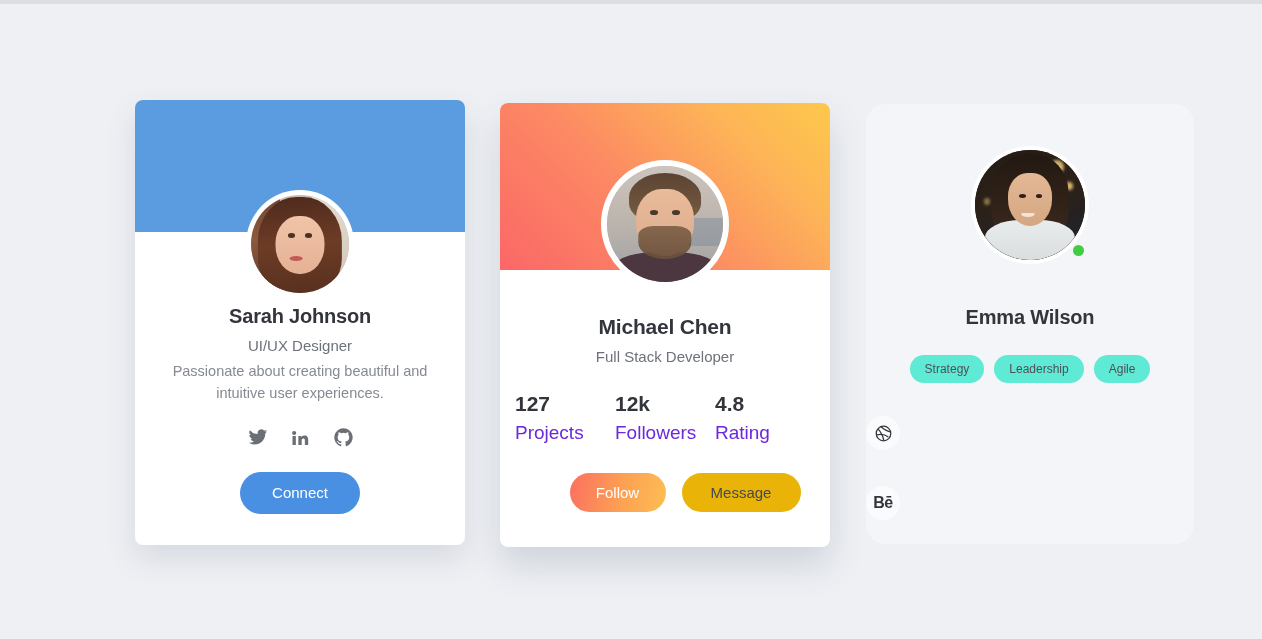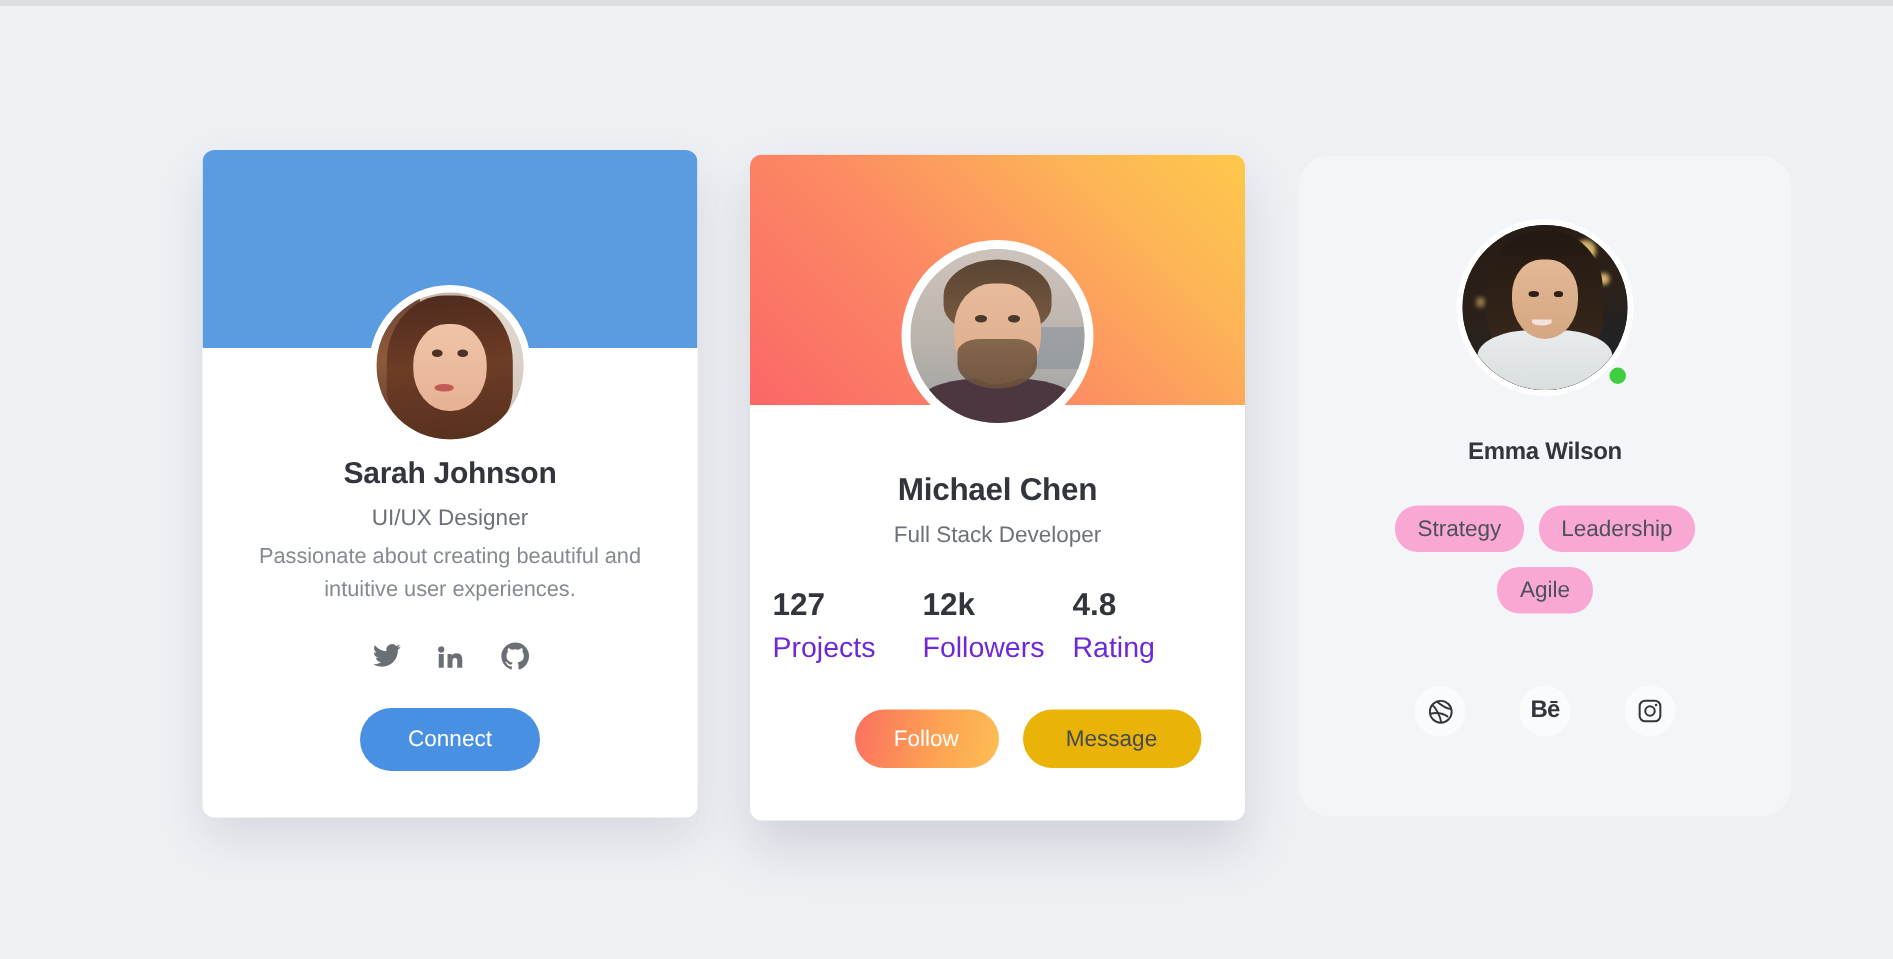--- a/index.html
+++ b/index.html
@@ -244,47 +244,48 @@
     position: absolute;
     right: 3px;
     bottom: 6px;
     width: 15px;
     height: 15px;
     border-radius: 50%;
     background: #3fce3f;
     border: 2.5px solid #f4f5f8;
   }
   .card-soft .person-name {
-    margin-top: 29px;
-    font-size: 16px;
+    margin-top: 42px;
+    font-size: 20px;
   }
   .card-soft .person-role { margin-top: 10px; }
 
   .tag-row {
     display: flex;
     flex-wrap: wrap;
     justify-content: center;
     gap: 10px;
     width: 248px;
     margin: 26px auto 0;
   }
   .tag {
     padding: 7px 15px;
     border-radius: 15px;
-    background: #f9a8d4;
+    background: #5eead4;
     color: #4d5157;
-    font-size: 15px;
+    font-size: 12px;
     white-space: nowrap;
   }
 
   .social-row-circles {
     display: flex;
     justify-content: center;
     gap: 36px;
-    margin-top: 48px;
+    margin-top: 33px;
+    flex-direction: column;
   }
   .social-circle {
     width: 34px;
     height: 34px;
     border-radius: 50%;
     background: #fafbfc;
     display: flex;
     align-items: center;
     justify-content: center;
     color: #33363c;

